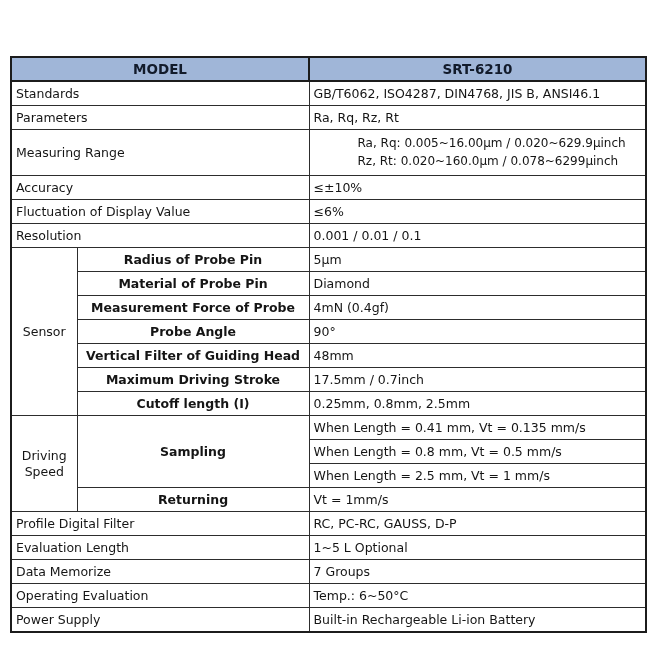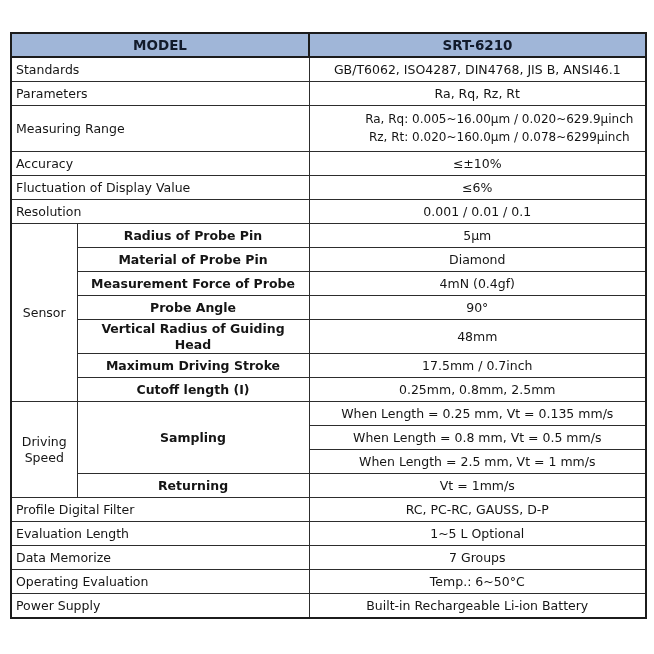--- a/index.html
+++ b/index.html
@@ -6,21 +6,21 @@
     margin: 0;
     padding: 0;
     width: 654px;
     height: 654px;
     background: #ffffff;
     font-family: "DejaVu Sans", "Liberation Sans", sans-serif;
   }
   .spec-table {
     position: absolute;
     left: 10px;
-    top: 32px;
+    top: 56px;
     width: 635px;
     border-collapse: collapse;
     table-layout: fixed;
     font-size: 12.5px;
     color: var(--text-color, #151515);
     border: 2px solid var(--outer-border, #1c1c1c);
   }
   .spec-table td, .spec-table th {
     border: 1px solid var(--border-color, #2d2d2d);
     padding: 1px 4px;
@@ -34,21 +34,21 @@
     color: var(--header-text, #121b2b);
     font-weight: bold;
     font-size: 13.5px;
     text-align: center;
     height: 20px;
     border: 2px solid var(--outer-border, #1c1c1c);
   }
   .row td { height: 21px; }
   .tall td { height: 43px; }
   .label { text-align: left; }
-  .value { text-align: center; border-radius: 12px; }
+  .value { text-align: left; border-radius: 12px; }
   .param { text-align: center; font-weight: bold; }
   .group { text-align: center; }
   .tall .value { font-size: 12px; line-height: 1.45; padding-left: 48px; }
 </style>
 </head>
 <body>
 
 <table class="spec-table">
   <colgroup>
     <col style="width:66px">
@@ -98,36 +98,36 @@
   </tr>
   <tr class="row">
     <td class="param">Measurement Force of Probe</td>
     <td class="value">4mN (0.4gf)</td>
   </tr>
   <tr class="row">
     <td class="param">Probe Angle</td>
     <td class="value">90°</td>
   </tr>
   <tr class="row">
-    <td class="param">Vertical Radius of Guiding Head</td>
+    <td class="param">Vertical Filter of Guiding Head</td>
     <td class="value">48mm</td>
   </tr>
   <tr class="row">
     <td class="param">Maximum Driving Stroke</td>
     <td class="value">17.5mm / 0.7inch</td>
   </tr>
   <tr class="row">
     <td class="param">Cutoff length (I)</td>
     <td class="value">0.25mm, 0.8mm, 2.5mm</td>
   </tr>
 
   <tr class="row">
     <td rowspan="4" class="group">Driving Speed</td>
     <td rowspan="3" class="param">Sampling</td>
-    <td class="value">When Length = 0.25 mm, Vt = 0.135 mm/s</td>
+    <td class="value">When Length = 0.41 mm, Vt = 0.135 mm/s</td>
   </tr>
   <tr class="row">
     <td class="value">When Length = 0.8 mm, Vt = 0.5 mm/s</td>
   </tr>
   <tr class="row">
     <td class="value">When Length = 2.5 mm, Vt = 1 mm/s</td>
   </tr>
   <tr class="row">
     <td class="param">Returning</td>
     <td class="value">Vt = 1mm/s</td>

